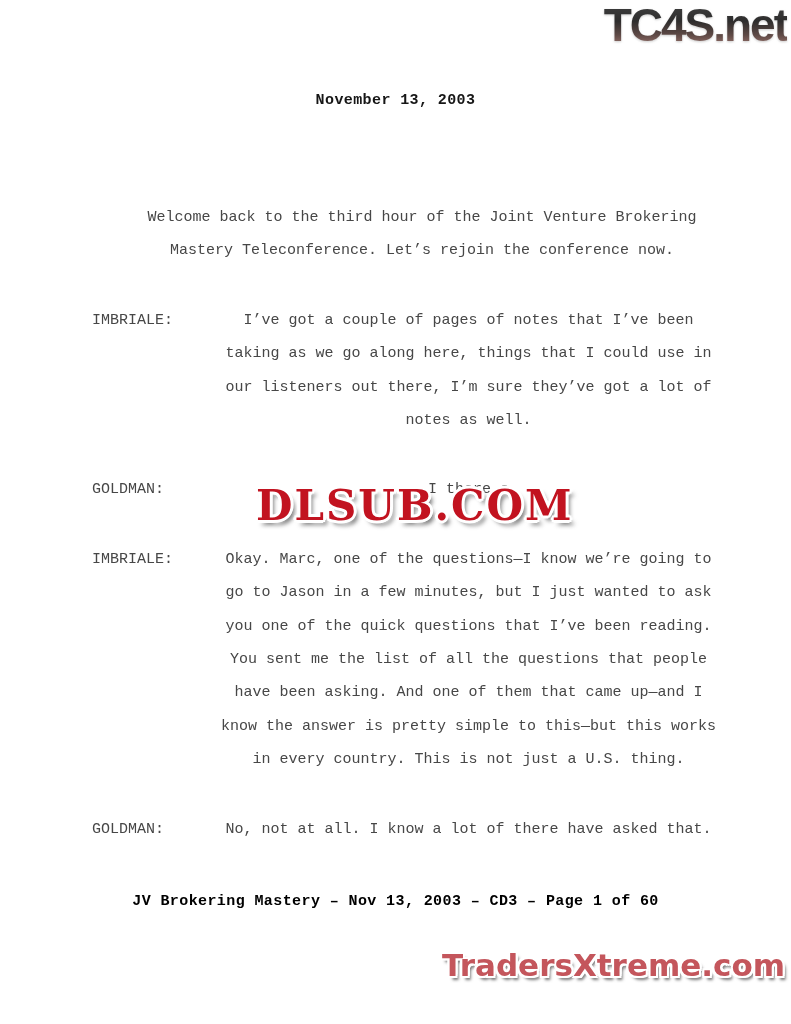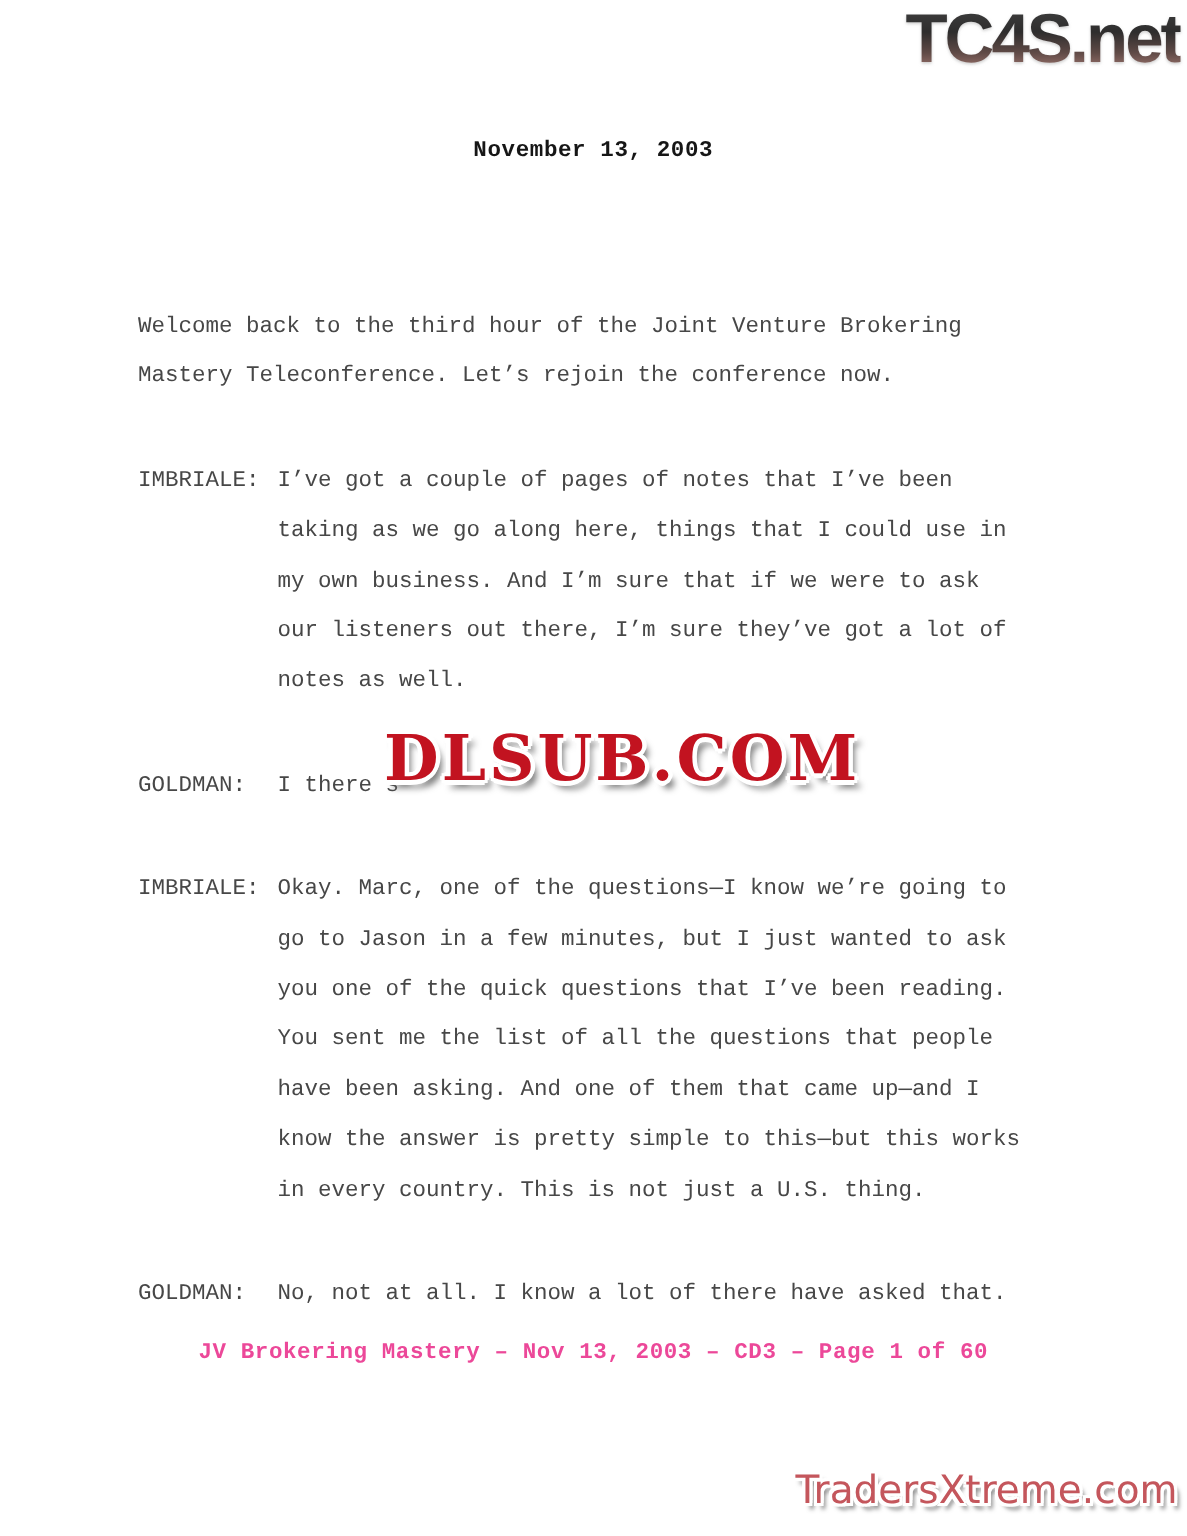--- a/index.html
+++ b/index.html
@@ -53,20 +53,21 @@
     position: absolute;
     top: 201px;
     left: 92px;
     width: 660px;
     font-size: 15px;
     color: #474747;
   }
   .para {
     position: relative;
     margin-bottom: 33.4px;
+    text-align: center;
   }
   .para:last-child { margin-bottom: 0; }
   .para .speaker {
     position: absolute;
     left: 0;
     top: 0;
     line-height: 33.4px;
     white-space: pre;
   }
   .para.has-speaker .lines { margin-left: 93px; margin-top: 36px; }
@@ -78,21 +79,21 @@
   
   .doc-footer {
     position: absolute;
     top: 892px;
     left: 0;
     width: 100%;
     text-align: center;
     font-weight: bold;
     font-size: 15px;
     line-height: 20px;
-    color: #ec4899;
+    color: #000000;
     letter-spacing: 0.4px;
   }
 
   
   .wm-middle {
     position: absolute;
     top: 484px;
     left: 256px;
     font-family: "DejaVu Serif", serif;
     font-weight: bold;
@@ -104,25 +105,25 @@
       -2px -2px 0 #ffffff,  2px -2px 0 #ffffff,
       -2px  2px 0 #ffffff,  2px  2px 0 #ffffff,
       -3px  0   0 #ffffff,  3px  0   0 #ffffff,
        0   -3px 0 #ffffff,  0    3px 0 #ffffff,
        4px  5px 4px rgba(105,105,105,0.85);
   }
 
   
   .wm-bottom {
     position: absolute;
-    top: 977px;
+    top: 948px;
     right: 6px;
     font-family: "DejaVu Sans", sans-serif;
-    font-weight: normal;
-    font-size: 26px;
+    font-weight: bold;
+    font-size: 31px;
     line-height: 34px;
     letter-spacing: 0px;
     color: #c4565c;
     text-shadow:
       -2px -2px 0 #ffffff,  2px -2px 0 #ffffff,
       -2px  2px 0 #ffffff,  2px  2px 0 #ffffff,
       -2px  0   0 #ffffff,  2px  0   0 #ffffff,
        0   -2px 0 #ffffff,  0    2px 0 #ffffff,
        3px  4px 3px rgba(85,85,85,0.8);
   }
@@ -143,21 +144,20 @@
         <div class="lines">
           <div class="line">Welcome back to the third hour of the Joint Venture Brokering</div>
           <div class="line">Mastery Teleconference. Let’s rejoin the conference now.</div>
         </div>
       </div>
       <div class="para has-speaker">
         <span class="speaker">IMBRIALE:</span>
         <div class="lines">
           <div class="line">I’ve got a couple of pages of notes that I’ve been</div>
           <div class="line">taking as we go along here, things that I could use in</div>
-          <div class="line">my own business. And I’m sure that if we were to ask</div>
           <div class="line">our listeners out there, I’m sure they’ve got a lot of</div>
           <div class="line">notes as well.</div>
         </div>
       </div>
       <div class="para has-speaker">
         <span class="speaker">GOLDMAN:</span>
         <div class="lines">
           <div class="line">I there s</div>
         </div>
       </div>

